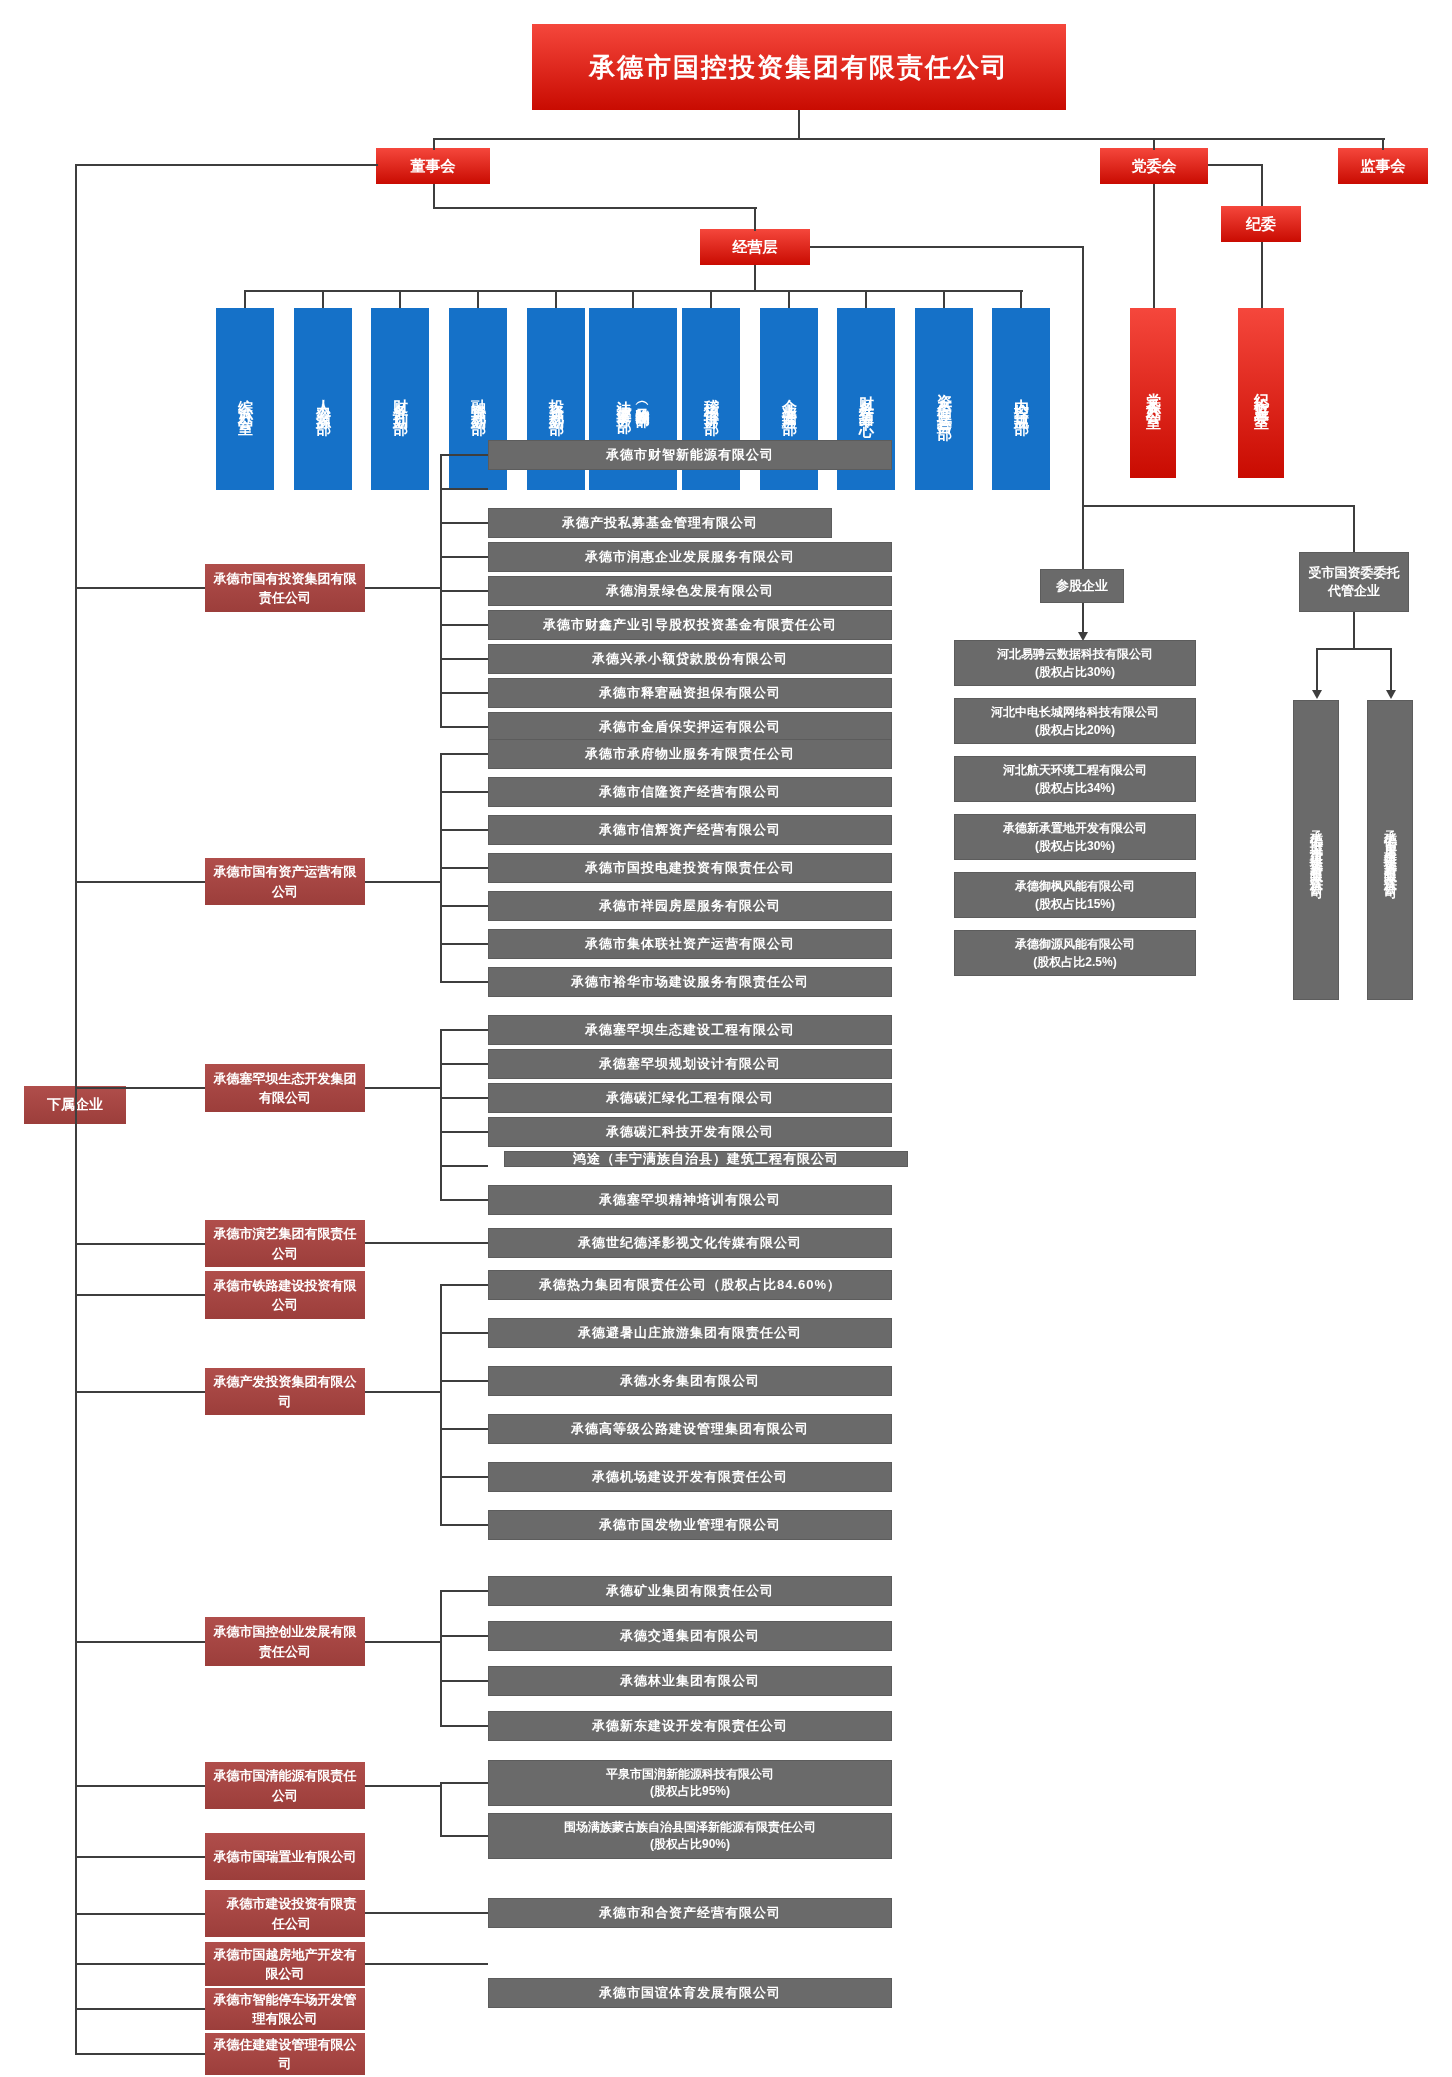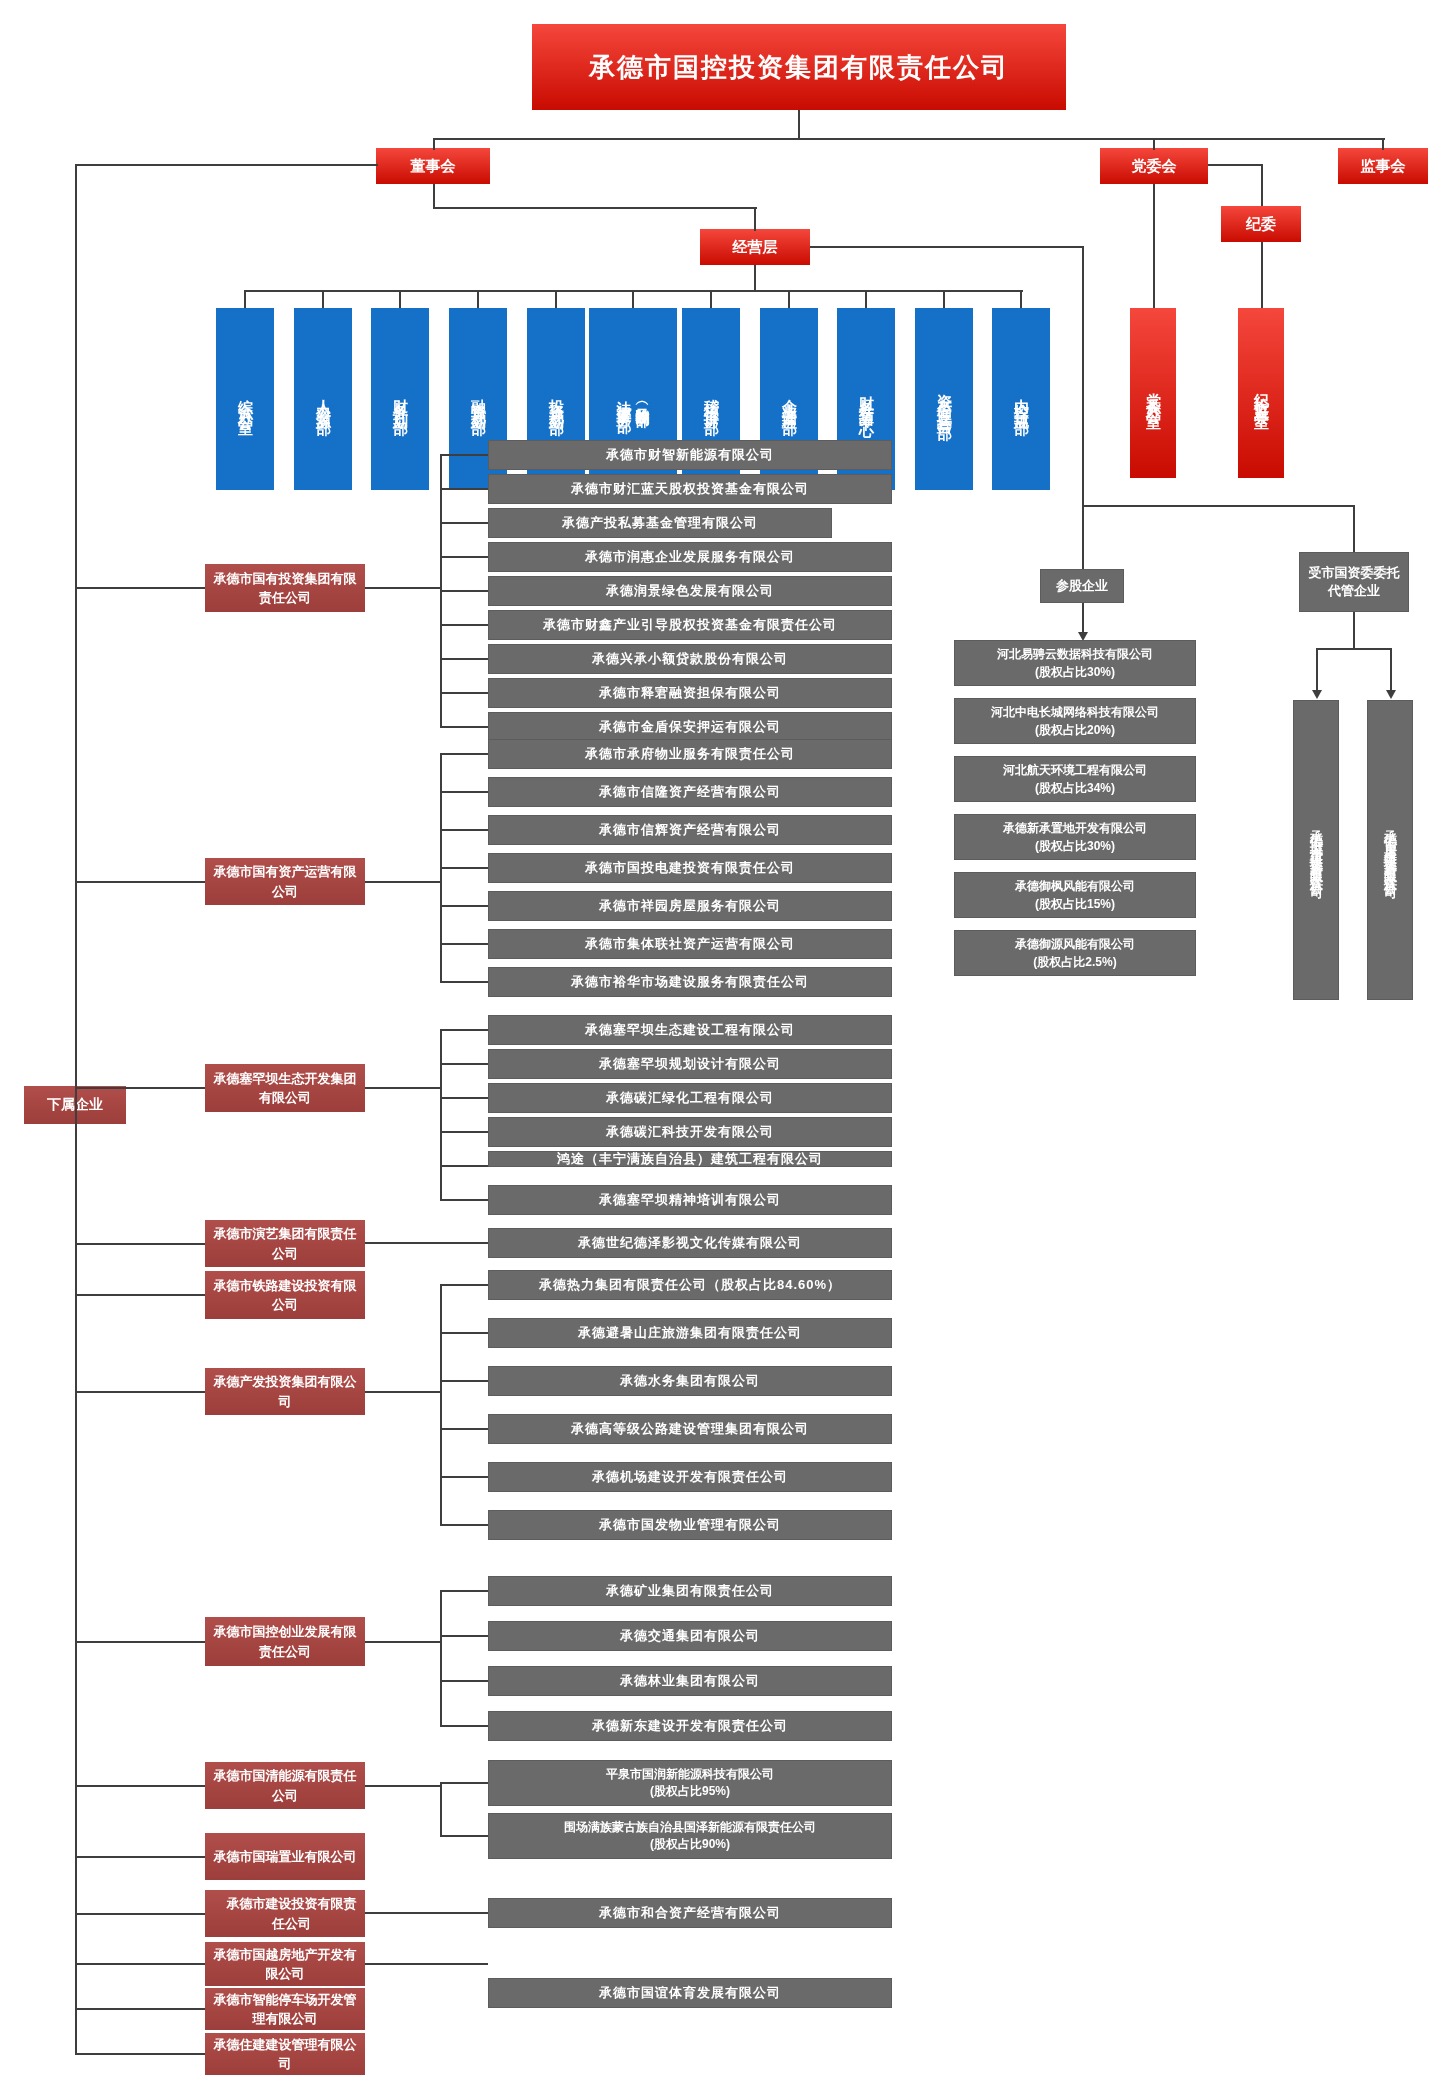--- a/index.html
+++ b/index.html
@@ -103,21 +103,20 @@
     <div class="line" style="left: 440px; top: 454px; width: 48px; height: 2px;"></div>
     <div class="line" style="left: 440px; top: 488px; width: 48px; height: 2px;"></div>
     <div class="line" style="left: 440px; top: 522px; width: 48px; height: 2px;"></div>
     <div class="line" style="left: 440px; top: 556px; width: 48px; height: 2px;"></div>
     <div class="line" style="left: 440px; top: 590px; width: 48px; height: 2px;"></div>
     <div class="line" style="left: 440px; top: 624px; width: 48px; height: 2px;"></div>
     <div class="line" style="left: 440px; top: 658px; width: 48px; height: 2px;"></div>
     <div class="line" style="left: 440px; top: 692px; width: 48px; height: 2px;"></div>
     <div class="line" style="left: 440px; top: 726px; width: 48px; height: 2px;"></div>
     <div class="box gray child" style="left: 488px; top: 440px; width: 404px; height: 30px;">承德市财智新能源有限公司</div>
-    <div class="box gray child" style="left: 488px; top: 474px; width: 404px; height: 30px;">承德市财汇蓝天股权投资基金有限公司</div>
     <div class="box gray child" style="left: 488px; top: 508px; width: 344px; height: 30px;">承德产投私募基金管理有限公司</div>
     <div class="box gray child" style="left: 488px; top: 542px; width: 404px; height: 30px;">承德市润惠企业发展服务有限公司</div>
     <div class="box gray child" style="left: 488px; top: 576px; width: 404px; height: 30px;">承德润景绿色发展有限公司</div>
     <div class="box gray child" style="left: 488px; top: 610px; width: 404px; height: 30px;">承德市财鑫产业引导股权投资基金有限责任公司</div>
     <div class="box gray child" style="left: 488px; top: 644px; width: 404px; height: 30px;">承德兴承小额贷款股份有限公司</div>
     <div class="box gray child" style="left: 488px; top: 678px; width: 404px; height: 30px;">承德市释宭融资担保有限公司</div>
     <div class="box gray child" style="left: 488px; top: 712px; width: 404px; height: 30px;">承德市金盾保安押运有限公司</div>
     <div class="line" style="left: 75px; top: 881px; width: 130px; height: 2px;"></div>
     <div class="box darkred parent" style="left: 205px; top: 858px; width: 160px; height: 47px;">承德市国有资产运营有限公司</div>
     <div class="line" style="left: 365px; top: 881px; width: 75px; height: 2px;"></div>
@@ -143,21 +142,21 @@
     <div class="line" style="left: 440px; top: 1029px; width: 48px; height: 2px;"></div>
     <div class="line" style="left: 440px; top: 1063px; width: 48px; height: 2px;"></div>
     <div class="line" style="left: 440px; top: 1097px; width: 48px; height: 2px;"></div>
     <div class="line" style="left: 440px; top: 1131px; width: 48px; height: 2px;"></div>
     <div class="line" style="left: 440px; top: 1165px; width: 48px; height: 2px;"></div>
     <div class="line" style="left: 440px; top: 1199px; width: 48px; height: 2px;"></div>
     <div class="box gray child" style="left: 488px; top: 1015px; width: 404px; height: 30px;">承德塞罕坝生态建设工程有限公司</div>
     <div class="box gray child" style="left: 488px; top: 1049px; width: 404px; height: 30px;">承德塞罕坝规划设计有限公司</div>
     <div class="box gray child" style="left: 488px; top: 1083px; width: 404px; height: 30px;">承德碳汇绿化工程有限公司</div>
     <div class="box gray child" style="left: 488px; top: 1117px; width: 404px; height: 30px;">承德碳汇科技开发有限公司</div>
-    <div class="box gray child" style="left: 488px; top: 1151px; width: 404px; height: 16px;">鸿途（丰宁满族自治县）建筑工程有限公司</div>
+    <div class="box gray child" style="left: 504px; top: 1151px; width: 404px; height: 16px;">鸿途（丰宁满族自治县）建筑工程有限公司</div>
     <div class="box gray child" style="left: 488px; top: 1185px; width: 404px; height: 30px;">承德塞罕坝精神培训有限公司</div>
     <div class="line" style="left: 75px; top: 1243px; width: 130px; height: 2px;"></div>
     <div class="box darkred parent" style="left: 205px; top: 1220px; width: 160px; height: 47px;">承德市演艺集团有限责任公司</div>
     <div class="line" style="left: 365px; top: 1242px; width: 123px; height: 2px;"></div>
     <div class="box gray child" style="left: 488px; top: 1228px; width: 404px; height: 30px;">承德世纪德泽影视文化传媒有限公司</div>
     <div class="line" style="left: 75px; top: 1294px; width: 130px; height: 2px;"></div>
     <div class="box darkred parent" style="left: 205px; top: 1271px; width: 160px; height: 48px;">承德市铁路建设投资有限公司</div>
     <div class="line" style="left: 75px; top: 1391px; width: 130px; height: 2px;"></div>
     <div class="box darkred parent" style="left: 205px; top: 1368px; width: 160px; height: 47px;">承德产发投资集团有限公司</div>
     <div class="line" style="left: 365px; top: 1391px; width: 75px; height: 2px;"></div>

